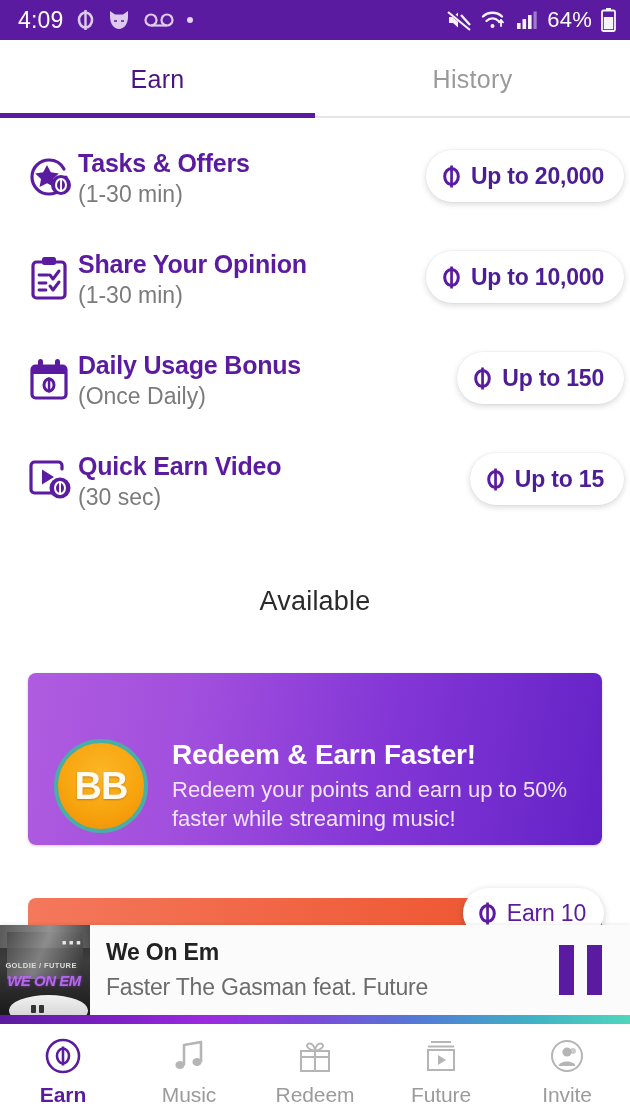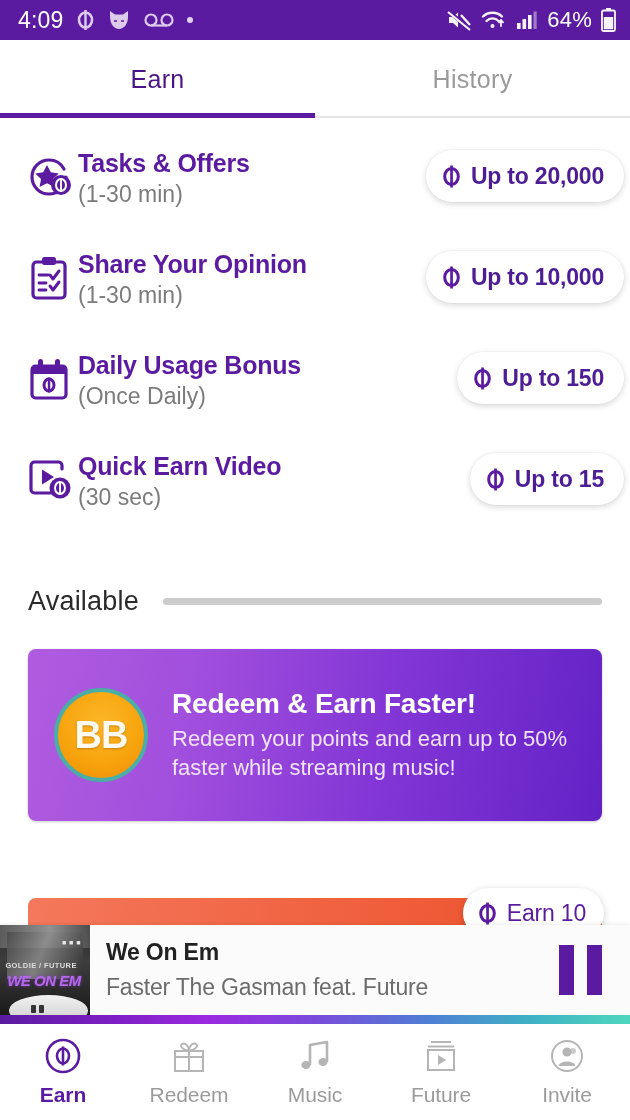--- a/index.html
+++ b/index.html
@@ -61,29 +61,30 @@
   }
   .pill-label {
     font-size:23px; font-weight:bold; color:#4c1d95; white-space:nowrap;
     letter-spacing:-.2px;
   }
 
   
   .available-row {
     display:flex; align-items:center; gap:24px;
     padding:36px 28px 0 28px;
+    flex-direction:column;
   }
   .available-label { font-size:27px; color:#2b2b2b; letter-spacing:.2px; }
   .available-rule { flex:1; height:7px; background:#cccccc; border-radius:4px; }
 
   
   .promo {
     margin:32px 28px 0 28px; height:172px; border-radius:8px;
     background:linear-gradient(100deg,#b05ce0 0%,#a14fdd 28%,#8336d6 62%,#6322c6 100%);
-    display:flex; align-items:center; padding:0 26px; gap:24px;
+    display:flex; align-items:flex-end; padding:12px 26px; gap:24px;
     box-shadow:0 1px 3px rgba(0,0,0,.2);
   }
   .promo-badge {
     width:94px; height:94px; flex:0 0 94px; border-radius:50%;
     background:radial-gradient(circle at 50% 35%,#fcb627 0%,#f7a50e 55%,#f08c05 100%);
     border:4px solid #4aada6;
     display:flex; align-items:center; justify-content:center;
   }
   .promo-badge-text {
     font-size:38px; font-weight:bold; color:#fffaf0; letter-spacing:-1px;
@@ -411,39 +412,39 @@
           <ellipse cx="19" cy="19" rx="6" ry="7.5" fill="none" stroke="#5B1BA0" stroke-width="2.6"></ellipse>
           <rect x="17.7" y="9.5" width="2.6" height="19" fill="#5B1BA0"></rect>
         </svg>
       </span>
       <span class="nav-label">Earn</span>
     </div>
 
     <div class="nav-item">
       <span class="nav-icon">
         <svg width="38" height="38" viewBox="0 0 38 38">
+          <path d="M14 28 L14 8 L31 5 L31 25" fill="none" stroke="#b5b5b5" stroke-width="2.6" stroke-linejoin="round"></path>
+          <ellipse cx="10" cy="28" rx="4.6" ry="4" fill="#b5b5b5"></ellipse>
+          <ellipse cx="27" cy="25" rx="4.6" ry="4" fill="#b5b5b5"></ellipse>
+        </svg>
+      </span>
+      <span class="nav-label">Music</span>
+    </div>
+
+    <div class="nav-item">
+      <span class="nav-icon">
+        <svg width="38" height="38" viewBox="0 0 38 38">
           <rect x="5" y="14" width="28" height="20" fill="none" stroke="#b5b5b5" stroke-width="2"></rect>
           <line x1="5" y1="20" x2="33" y2="20" stroke="#b5b5b5" stroke-width="2"></line>
           <line x1="19" y1="14" x2="19" y2="34" stroke="#b5b5b5" stroke-width="2"></line>
           <path d="M19 14 C19 9 15 5 12 7 C9 9 13 13 19 14 Z" fill="none" stroke="#b5b5b5" stroke-width="2"></path>
           <path d="M19 14 C19 9 23 5 26 7 C29 9 25 13 19 14 Z" fill="none" stroke="#b5b5b5" stroke-width="2"></path>
         </svg>
       </span>
       <span class="nav-label">Redeem</span>
-    </div>
-
-    <div class="nav-item">
-      <span class="nav-icon">
-        <svg width="38" height="38" viewBox="0 0 38 38">
-          <path d="M14 28 L14 8 L31 5 L31 25" fill="none" stroke="#b5b5b5" stroke-width="2.6" stroke-linejoin="round"></path>
-          <ellipse cx="10" cy="28" rx="4.6" ry="4" fill="#b5b5b5"></ellipse>
-          <ellipse cx="27" cy="25" rx="4.6" ry="4" fill="#b5b5b5"></ellipse>
-        </svg>
-      </span>
-      <span class="nav-label">Music</span>
     </div>
 
     <div class="nav-item">
       <span class="nav-icon">
         <svg width="38" height="38" viewBox="0 0 38 38">
           <line x1="9" y1="5" x2="29" y2="5" stroke="#b5b5b5" stroke-width="2"></line>
           <line x1="6" y1="9.5" x2="32" y2="9.5" stroke="#b5b5b5" stroke-width="2"></line>
           <rect x="6" y="13" width="26" height="20" fill="none" stroke="#b5b5b5" stroke-width="2"></rect>
           <path d="M16 18 L24 23 L16 28 Z" fill="#b5b5b5"></path>
         </svg>

